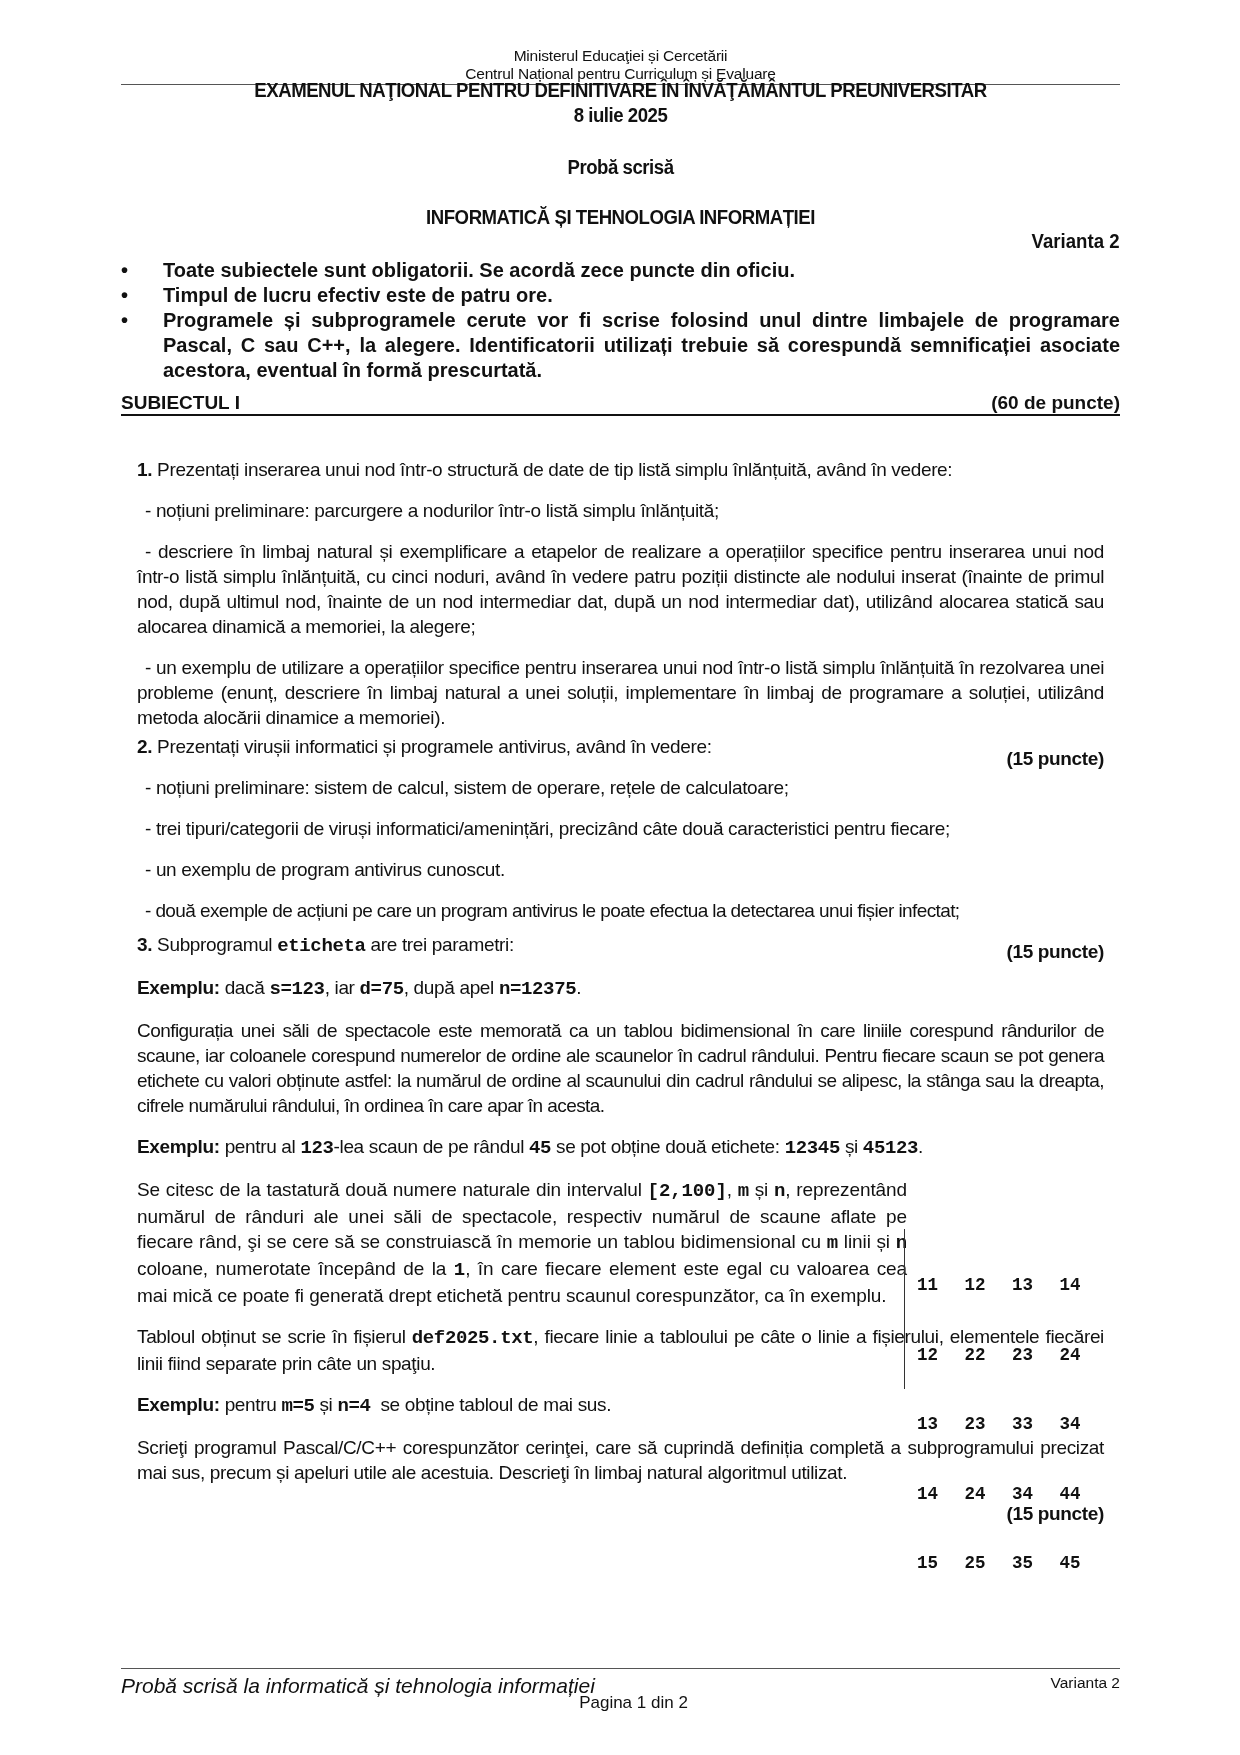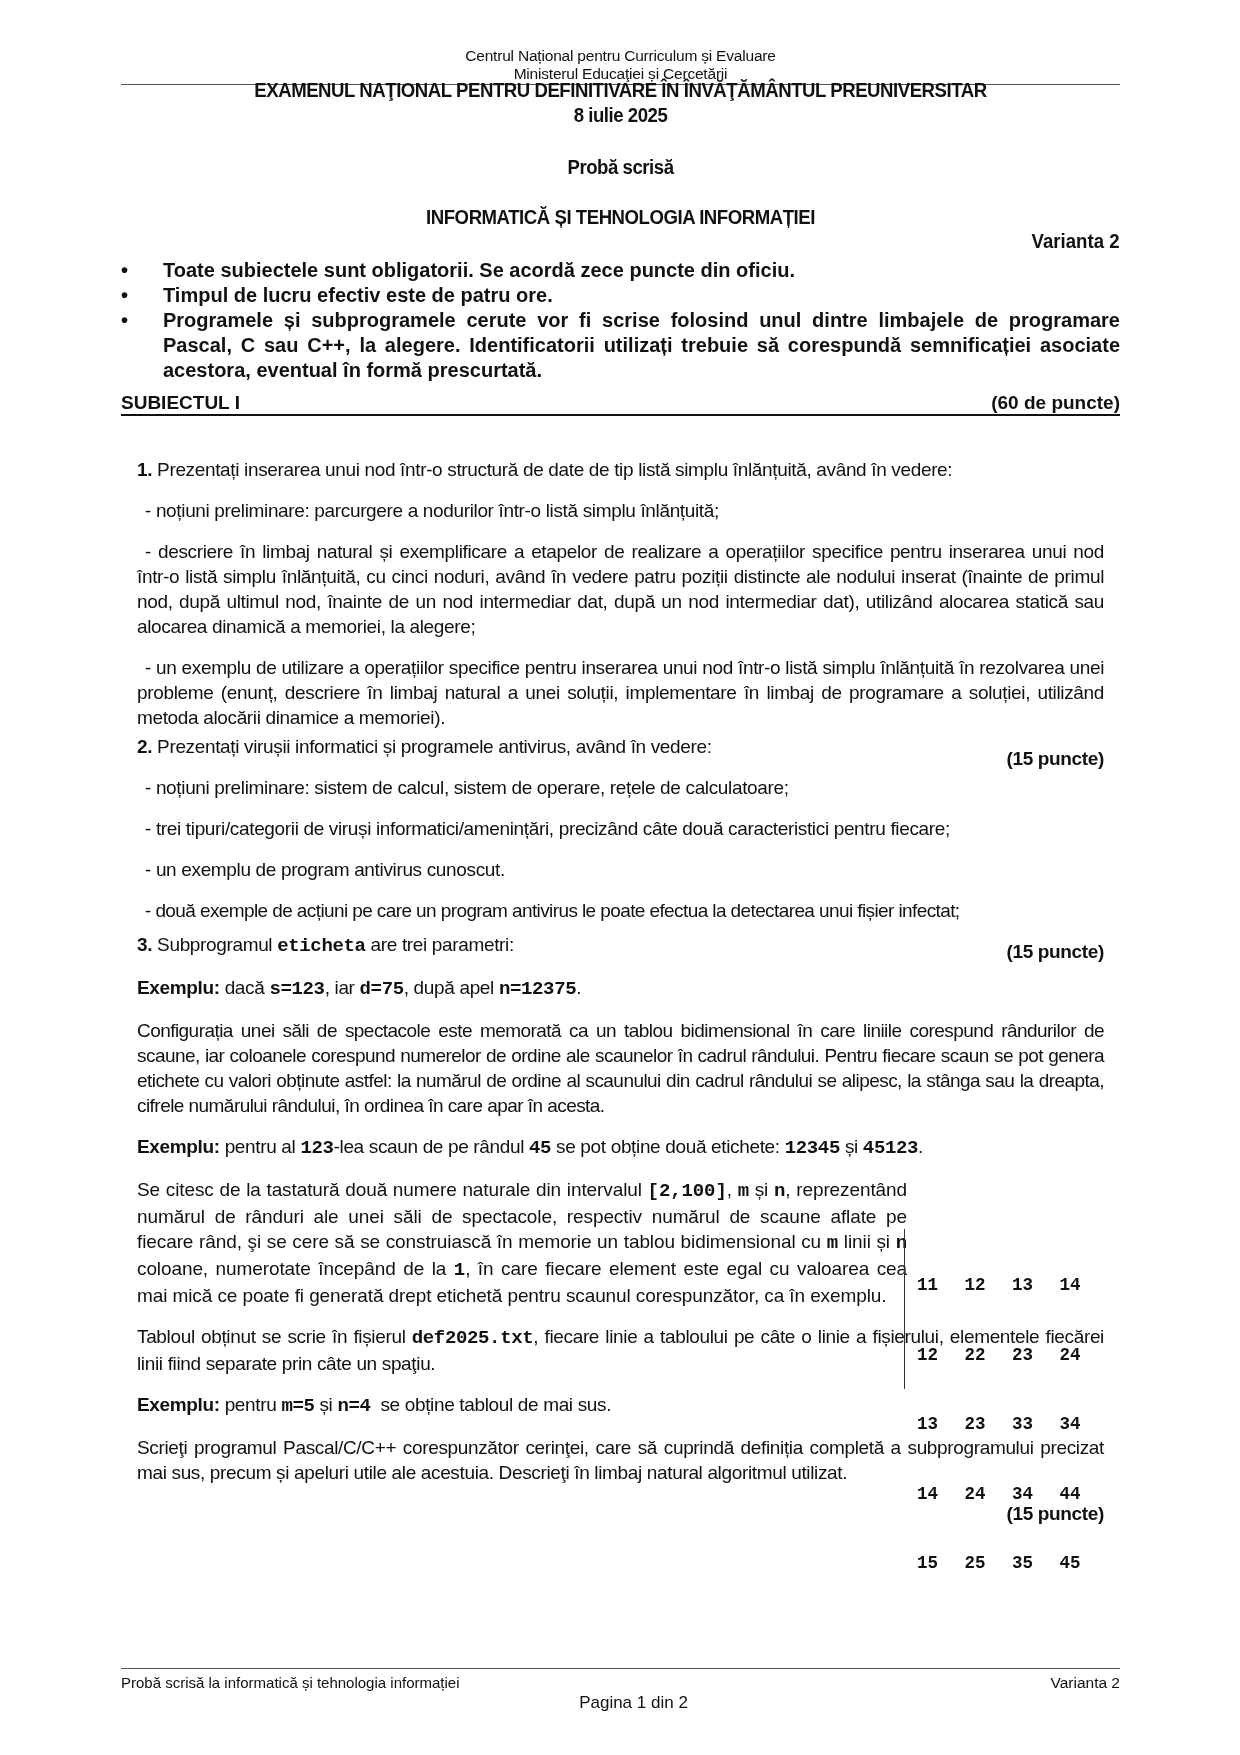--- a/index.html
+++ b/index.html
@@ -22,33 +22,33 @@
   .sect-head span { text-decoration: none; }
   .body-text { position: absolute; left: 0; width: 999px; font-size: 19px; line-height: 25px; text-align: justify;
                letter-spacing: -0.35px; }
   .body-text p { margin: 16px; }
   .pts { text-align: right; font-weight: bold; }
   .b { font-weight: bold; }
   .grid { position: absolute; left: 783px; top: 1229px; width: 190px; border-left: 1px solid #333; height: 160px; padding-left: 12px; }
   .grid-row { display: flex; font-size: 17.5px; line-height: 25.5px; }
   .grid-row span { width: 49px; margin-top: 44px; }
   .footer-rule { position: absolute; top: 1668px; left: 0; width: 999px; height: 1px; background: #555; }
-  .footer-left { position: absolute; top: 1674px; left: 0; font-size: 15px; }
+  .footer-left { position: absolute; top: 1674px; left: 0; font-size: 21px; font-style: italic; }
   .footer-right { position: absolute; top: 1674px; right: 0; font-size: 15.5px; }
   .footer-page { position: absolute; top: 1693px; left: 13px; width: 999px; text-align: center; font-size: 17px; }
   sup { font-size: 11px; vertical-align: super; line-height: 0; }
 </style>
 </head>
 <body>
 
 <div class="page">
 
   <div class="hdr-top">
+    <div class="hdr-small">Ministerul Educaţiei și Cercetării</div>
     <div class="hdr-small">Centrul Național pentru Curriculum și Evaluare</div>
-    <div class="hdr-small">Ministerul Educaţiei și Cercetării</div>
   </div>
   <div class="rule" style="top:84px;"></div>
 
   <div class="title" style="top:78px;">EXAMENUL NAŢIONAL PENTRU DEFINITIVARE ÎN ÎNVĂŢĂMÂNTUL PREUNIVERSITAR</div>
   <div class="title" style="top:103px;">8 iulie 2025</div>
   <div class="title" style="top:155px;">Probă scrisă</div>
   <div class="title" style="top:205px;">INFORMATICĂ ȘI TEHNOLOGIA INFORMAȚIEI</div>
   <div class="variant">Varianta 2</div>
 
   <div class="bullets">

